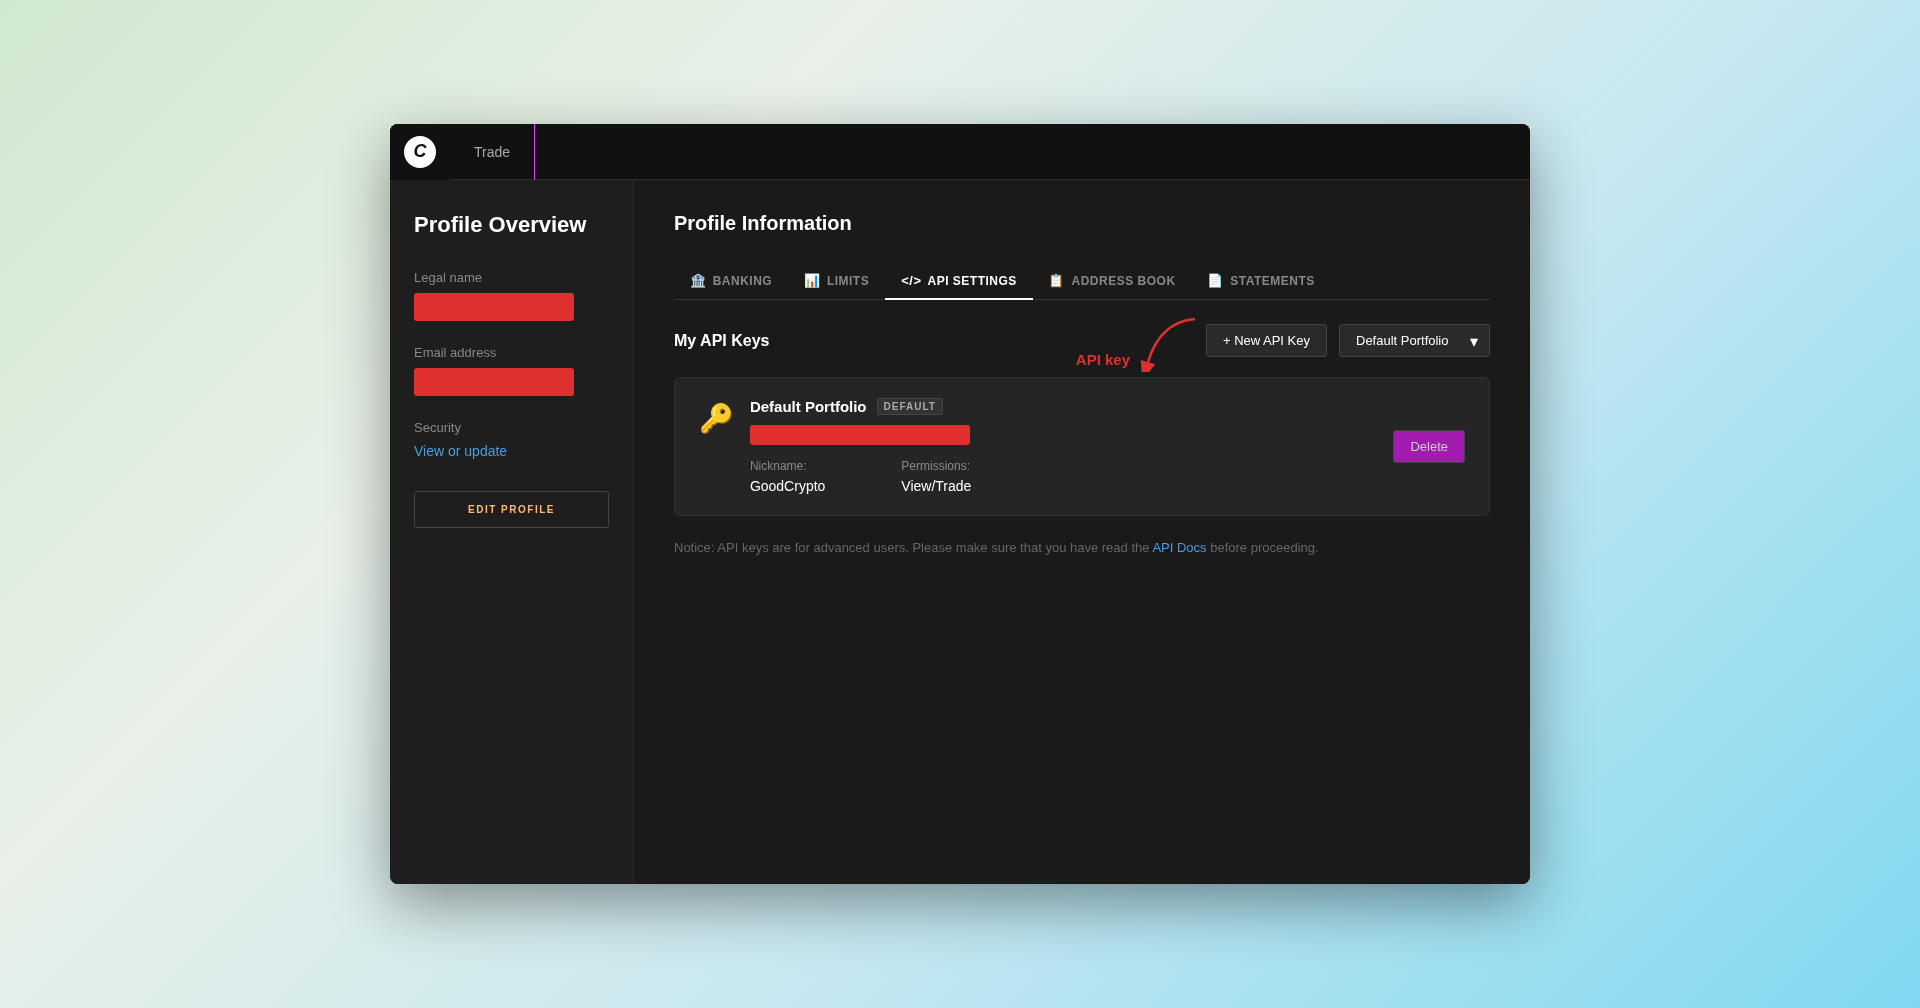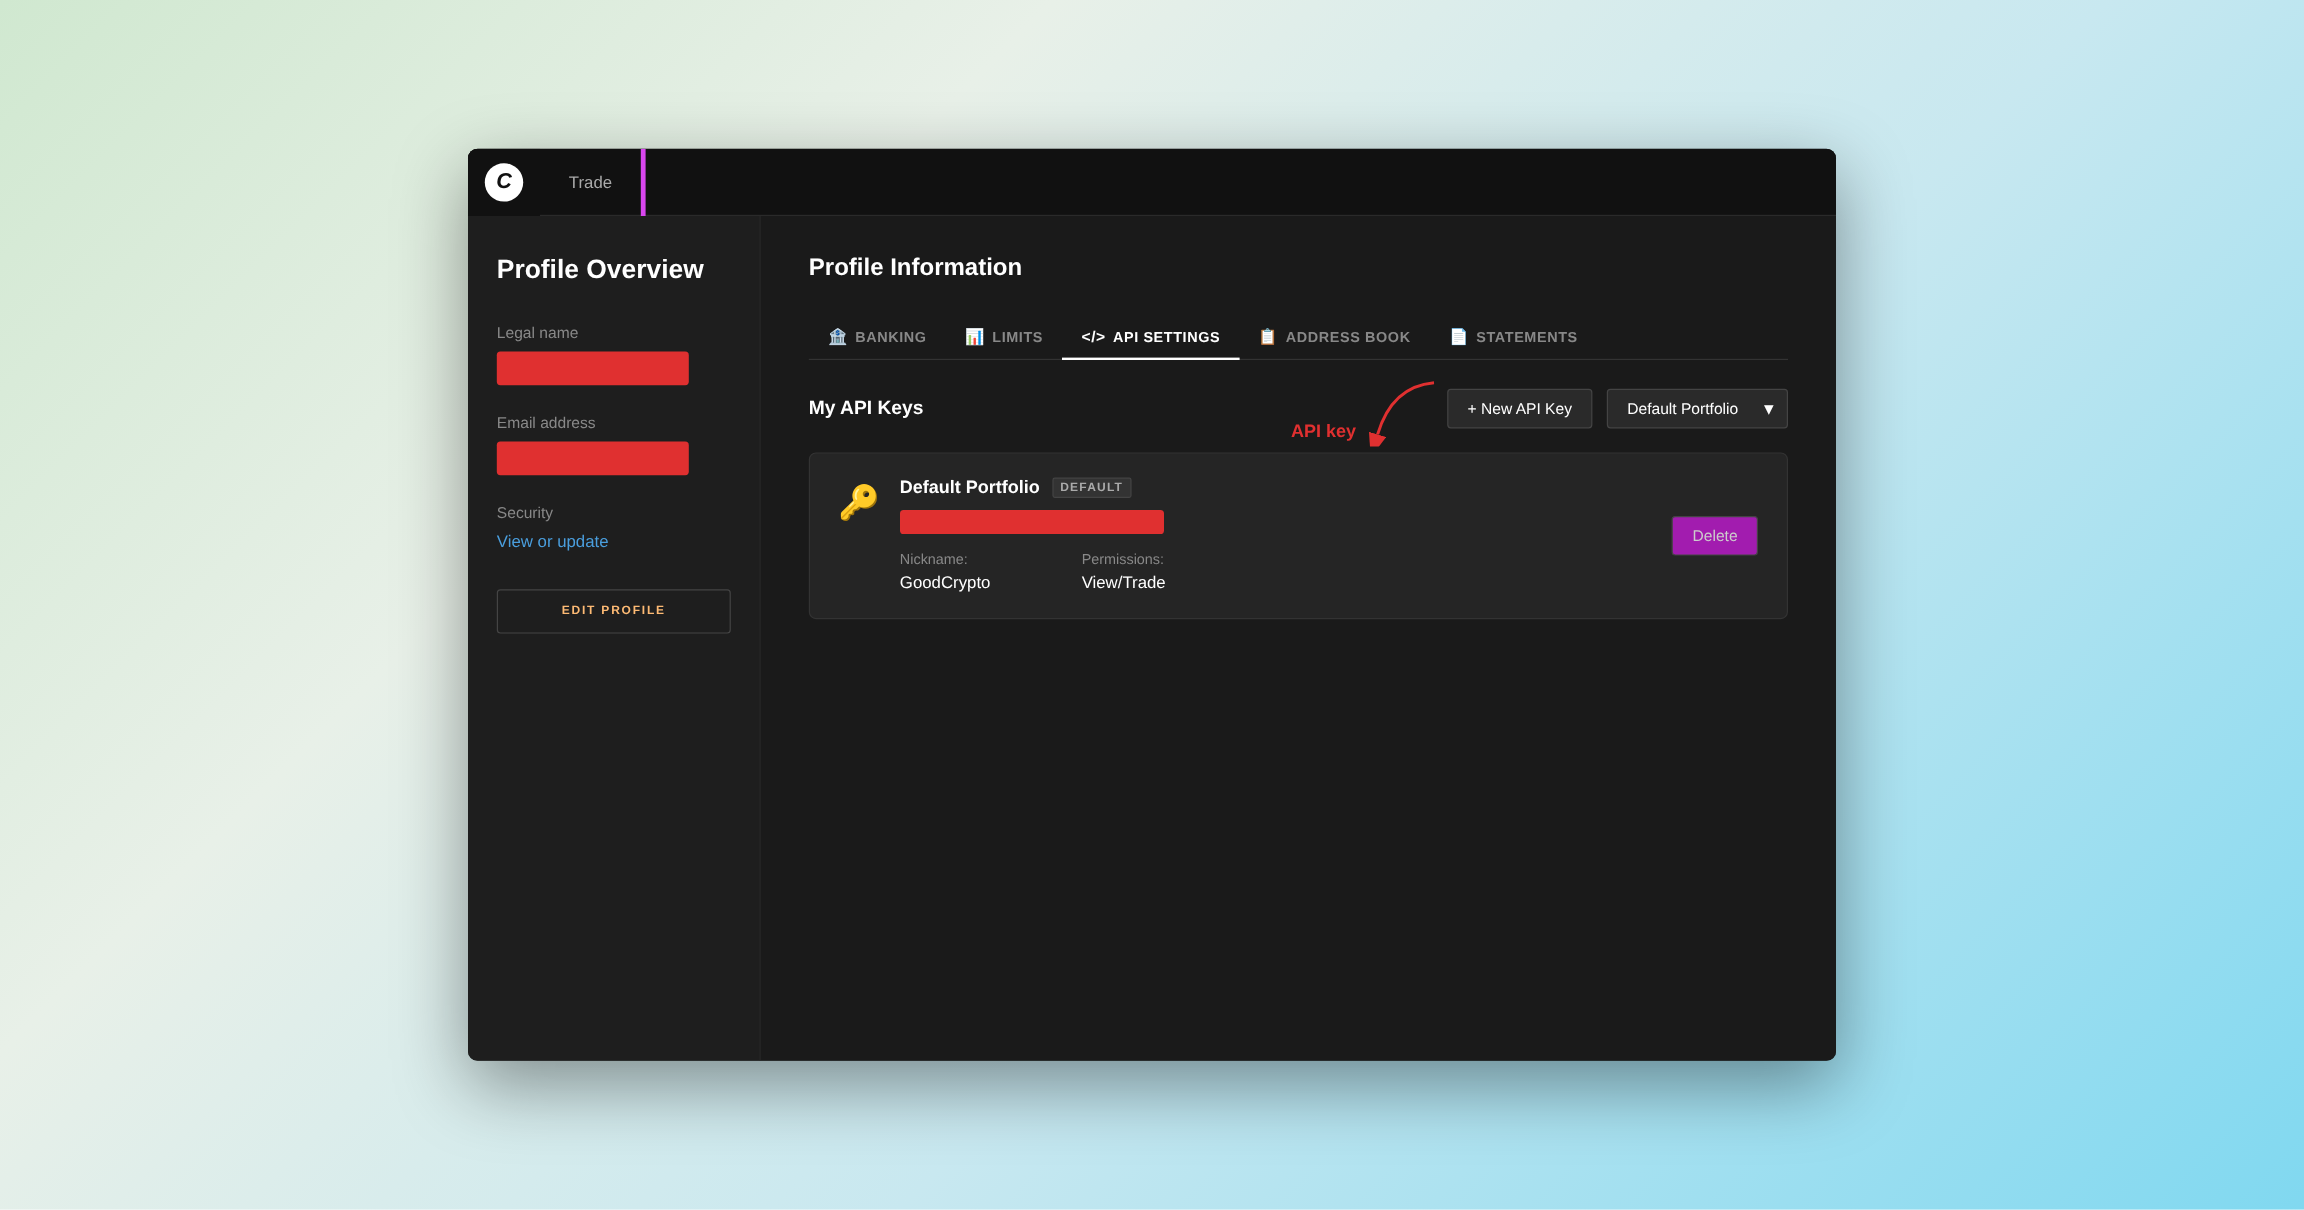--- a/index.html
+++ b/index.html
@@ -58,21 +58,21 @@
     }
 
     .nav-item {
       padding: 0 24px;
       height: 56px;
       display: flex;
       align-items: center;
       color: #aaa;
       font-size: 14px;
       cursor: pointer;
-      border-right: 4px solid #d946ef;
+      border-right: 1px solid #d946ef;
     }
 
     .nav-item:first-of-type {
       border-left: 1px solid #2a2a2a;
     }
 
     .nav-spacer { flex: 1; }
 
     .nav-right {
       display: flex;
@@ -508,15 +508,20 @@
               <div class="key-meta-item">
                 <label>Permissions:</label>
                 <span>View/Trade</span>
               </div>
             </div>
           </div>
           <button class="delete-btn">Delete</button>
         </div>
       </div>
 
+      <div class="notice-text">
+        <span>Notice: API keys are for advanced users. Please make sure that you have read the </span>
+        <a class="notice-link">API Docs</a>
+        <span> before proceeding.</span>
+      </div>
     </div>
   </div>
 </div>
 
 </body></html>

